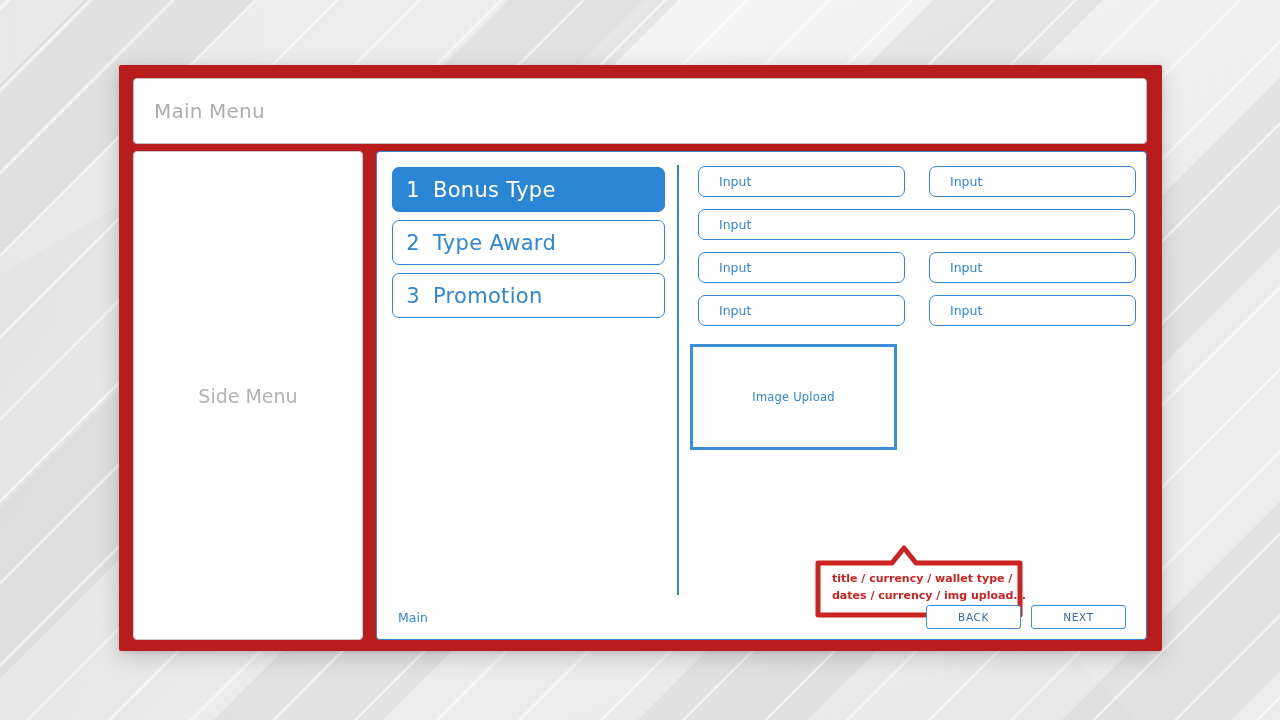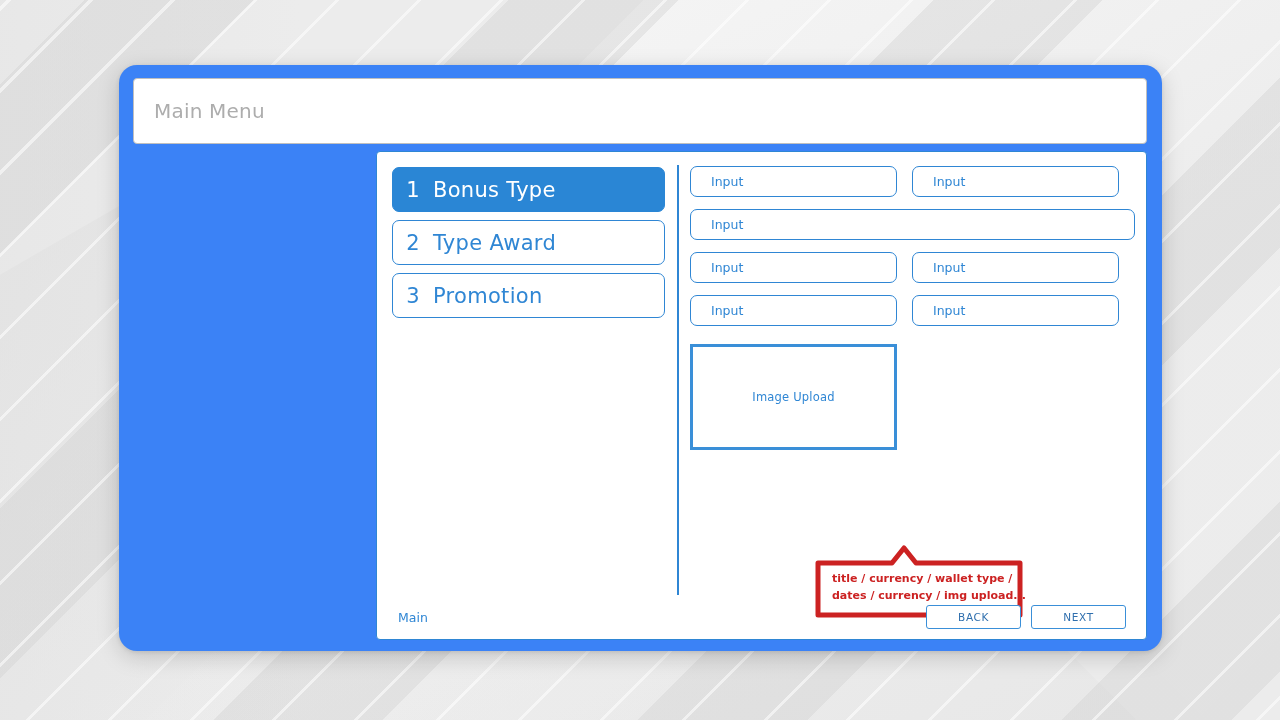--- a/index.html
+++ b/index.html
@@ -69,22 +69,22 @@
     transform: rotate(-45deg);
   }
 
   
   #app-card {
     position: absolute;
     left: 119px;
     top: 65px;
     width: 1043px;
     height: 586px;
-    background: #3b82f6;
-    border-radius: 18px;
+    background: #b91c1c;
+    border-radius: 2px;
     box-shadow: 0 6px 22px rgba(0,0,0,0.17), 0 1px 4px rgba(0,0,0,0.10);
   }
 
   
   #main-menu-bar {
     position: absolute;
     left: 14px;
     top: 13px;
     width: 1014px;
     height: 66px;
@@ -186,22 +186,23 @@
 
   
   #form-area {
     position: absolute;
     left: 313px;
     top: 14px;
     width: 445px;
   }
   .form-row {
     display: flex;
-    gap: 15px;
+    gap: 24px;
     margin-bottom: 12px;
+    margin-left: 8px;
   }
   .input-box {
     box-sizing: border-box;
     height: 31px;
     border: 1.5px solid #2f86d4;
     border-radius: 7px;
     background: #fff;
     display: flex;
     align-items: center;
     padding-left: 20px;
@@ -298,20 +299,23 @@
   <div class="bg-layer-b"></div>
   <div class="bg-layer-a"></div>
 </div>
 
 <div id="app-card">
 
   <div id="main-menu-bar">
     <span class="title">Main Menu</span>
   </div>
 
+  <div id="side-menu-panel">
+    <span class="label">Side Menu</span>
+  </div>
 
   <div id="content-panel">
 
     <div id="content-divider"></div>
 
     <div id="steps-list">
 
       <div class="step-item active">
         <span class="num">1</span>
         <span class="txt">Bonus Type</span>

